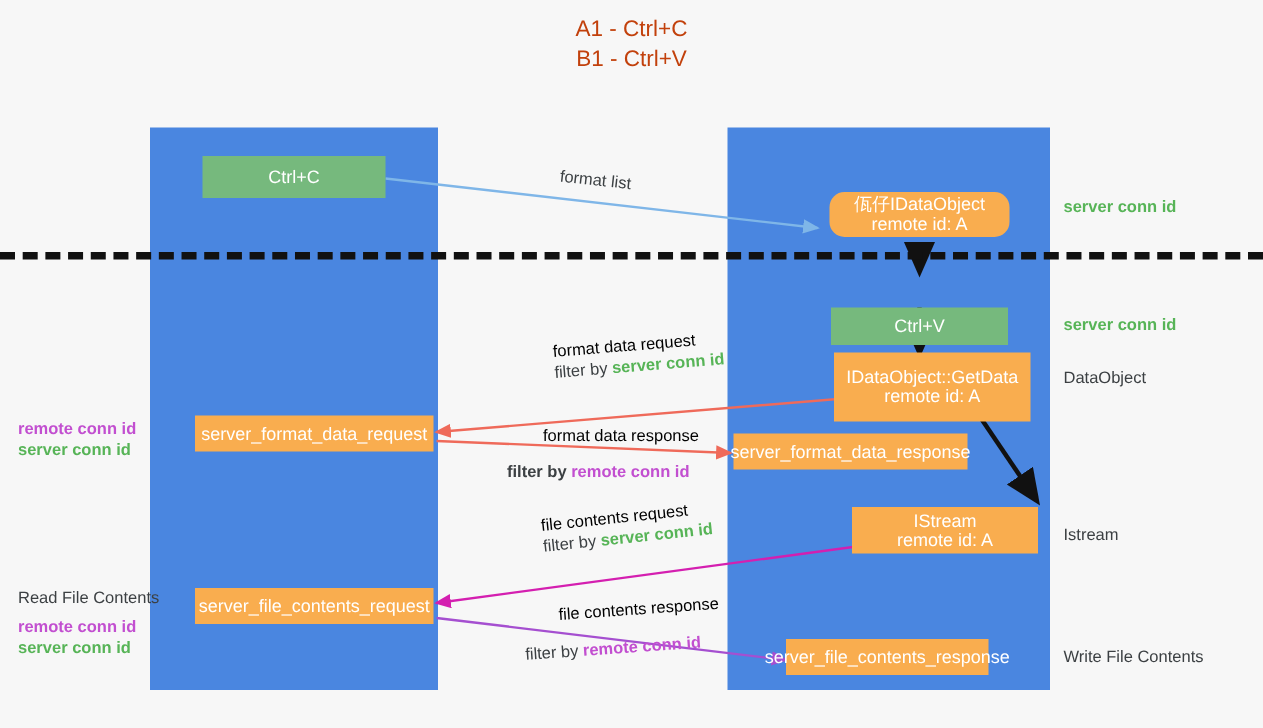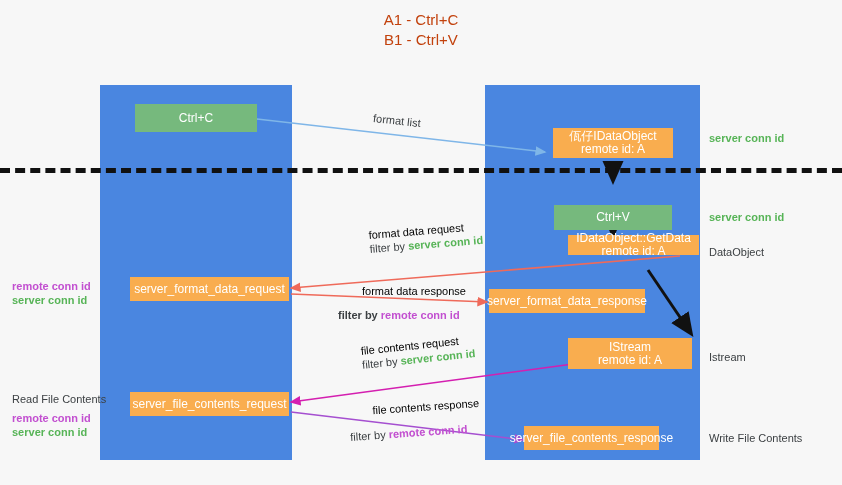--- a/index.html
+++ b/index.html
@@ -140,23 +140,23 @@
     <line x1="613" y1="163" x2="613" y2="179" stroke="#111111" stroke-width="3" marker-end="url(#ah-black)"></line>
     <line x1="613" y1="205" x2="613" y2="233" stroke="#111111" stroke-width="3" marker-end="url(#ah-black)"></line>
     <line x1="648" y1="270" x2="690" y2="332" stroke="#111111" stroke-width="3" marker-end="url(#ah-black)"></line>
   </svg>
 
   <div class="dashline"></div>
 
   <div class="box green" style="left:135px; top:104px; width:122px; height:28px;">Ctrl+C</div>
   <div class="box green" style="left:554px; top:180px; width:118px; height:25px;margin-top:25px;">Ctrl+V</div>
 
-  <div class="box orange" style="left:553px; top:128px; width:120px; height:30px;">佤仔IDataObject
+  <div class="box orange" style="left:553px; top:128px; width:120px; height:30px;border-radius:10px;">佤仔IDataObject
 remote id: A</div>
-  <div class="box orange" style="left:568px; top:235px; width:131px; height:20px;">IDataObject::GetData
+  <div class="box orange" style="left:556px; top:235px; width:131px; height:46px;">IDataObject::GetData
 remote id: A</div>
   <div class="box orange" style="left:568px; top:338px; width:124px; height:31px;">IStream
 remote id: A</div>
 
   <div class="box orange" style="left:130px; top:277px; width:159px; height:24px;">server_format_data_request</div>
   <div class="box orange" style="left:130px; top:392px; width:159px; height:24px;">server_file_contents_request</div>
   <div class="box orange" style="left:489px; top:289px; width:156px; height:24px;">server_format_data_response</div>
   <div class="box orange" style="left:524px; top:426px; width:135px; height:24px;">server_file_contents_response</div>
 
   <div class="edge-label" style="left:374px; top:111px; transform:rotate(6.2deg); transform-origin:left top;">format list</div>

